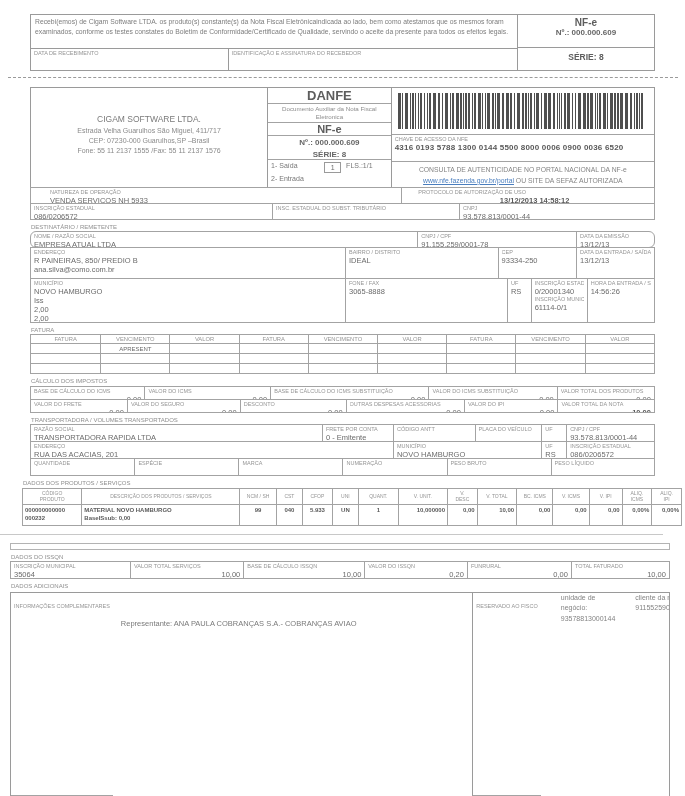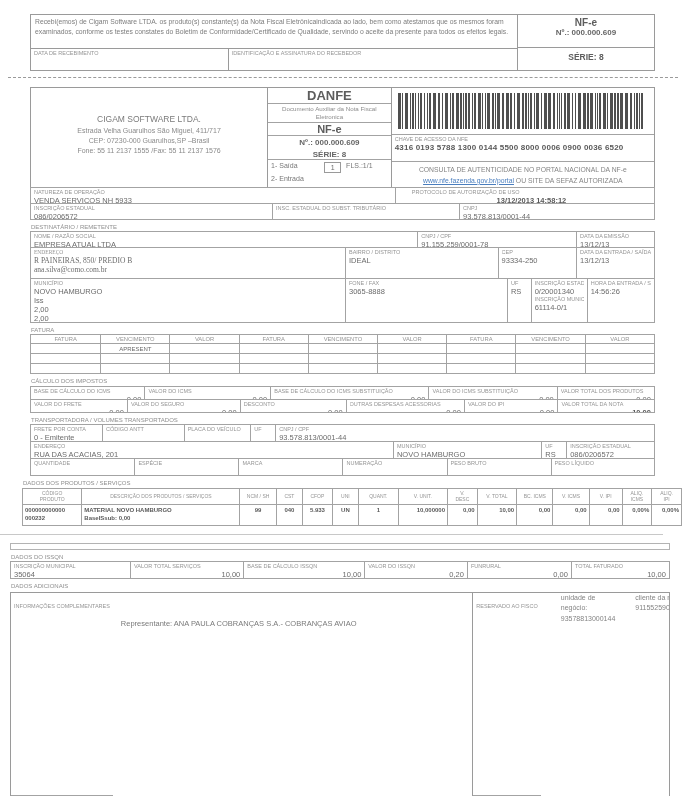--- a/index.html
+++ b/index.html
@@ -215,21 +215,21 @@
         </div>
         <div class="consulta">
           <div>CONSULTA DE AUTENTICIDADE NO PORTAL NACIONAL DA NF-e</div>
           <div><a href="#">www.nfe.fazenda.gov.br/portal</a><span> OU SITE DA SEFAZ AUTORIZADA</span></div>
         </div>
       </div>
     </div>
 
     <div>
         <div class="frow" style="height: 17px;">
-          <div class="cell" style="width: 58.4%;">
+          <div class="cell" style="width: 58.4%; margin-left: 16px;">
             <div class="lab">NATUREZA DE OPERAÇÃO</div>
             <div class="val">VENDA SERVIÇOS NH 5933</div>
           </div>
           <div class="cell" style="width: 41.6%; padding-left: 16px;">
             <div class="lab">PROTOCOLO DE AUTORIZAÇÃO DE USO</div>
             <div class="val c b">13/12/2013 14:58:12</div>
           </div>
         </div>
         <div class="frow" style="height: 17px;">
           <div class="cell" style="width: 38.7%;">
@@ -242,36 +242,36 @@
           </div>
           <div class="cell" style="width: 31.3%;">
             <div class="lab">CNPJ</div>
             <div class="val">93.578.813/0001-44</div>
           </div>
         </div>
       </div>
 
     <div class="sec-title">DESTINATÁRIO / REMETENTE</div>
     <div>
-        <div class="frow" style="height: 17px;">
+        <div class="frow" style="height: 17px; border-radius: 6px;">
           <div class="cell" style="width: 62%;">
             <div class="lab">NOME / RAZÃO SOCIAL</div>
             <div class="val">EMPRESA ATUAL LTDA</div>
           </div>
           <div class="cell" style="width: 25.5%;">
             <div class="lab">CNPJ / CPF</div>
             <div class="val">91.155.259/0001-78</div>
           </div>
           <div class="cell" style="width: 12.5%;">
             <div class="lab">DATA DA EMISSÃO</div>
             <div class="val">13/12/13</div>
           </div>
         </div>
         <div class="frow" style="height: 32px;">
-          <div class="cell" style="width: 50.4%; font-family: Liberation Serif, serif;">
+          <div class="cell" style="width: 50.4%;">
             <div class="lab">ENDEREÇO</div>
             <div class="val">R PAINEIRAS, 850/ PREDIO B</div>
             <div class="val">ana.silva@como.com.br</div>
           </div>
           <div class="cell" style="width: 24.5%;">
             <div class="lab">BAIRRO / DISTRITO</div>
             <div class="val">IDEAL</div>
           </div>
           <div class="cell" style="width: 12.6%;">
             <div class="lab">CEP</div>
@@ -479,20 +479,24 @@
           <div class="cell" style="width: 15.5%;">
             <div class="lab">VALOR TOTAL DA NOTA</div>
             <div class="val r b">10,00</div>
           </div>
         </div>
       </div>
 
     <div class="sec-title">TRANSPORTADORA / VOLUMES TRANSPORTADOS</div>
     <div>
         <div class="frow" style="height: 18px;">
+          <div class="cell" style="width: 46.7%;">
+            <div class="lab">RAZÃO SOCIAL</div>
+            <div class="val">TRANSPORTADORA RAPIDA LTDA</div>
+          </div>
           <div class="cell" style="width: 11.4%;">
             <div class="lab">FRETE POR CONTA</div>
             <div class="val">0 - Emitente</div>
           </div>
           <div class="cell" style="width: 13.1%;">
             <div class="lab">CÓDIGO ANTT</div>
             <div class="val"></div>
           </div>
           <div class="cell" style="width: 10.7%;">
             <div class="lab">PLACA DO VEÍCULO</div>

